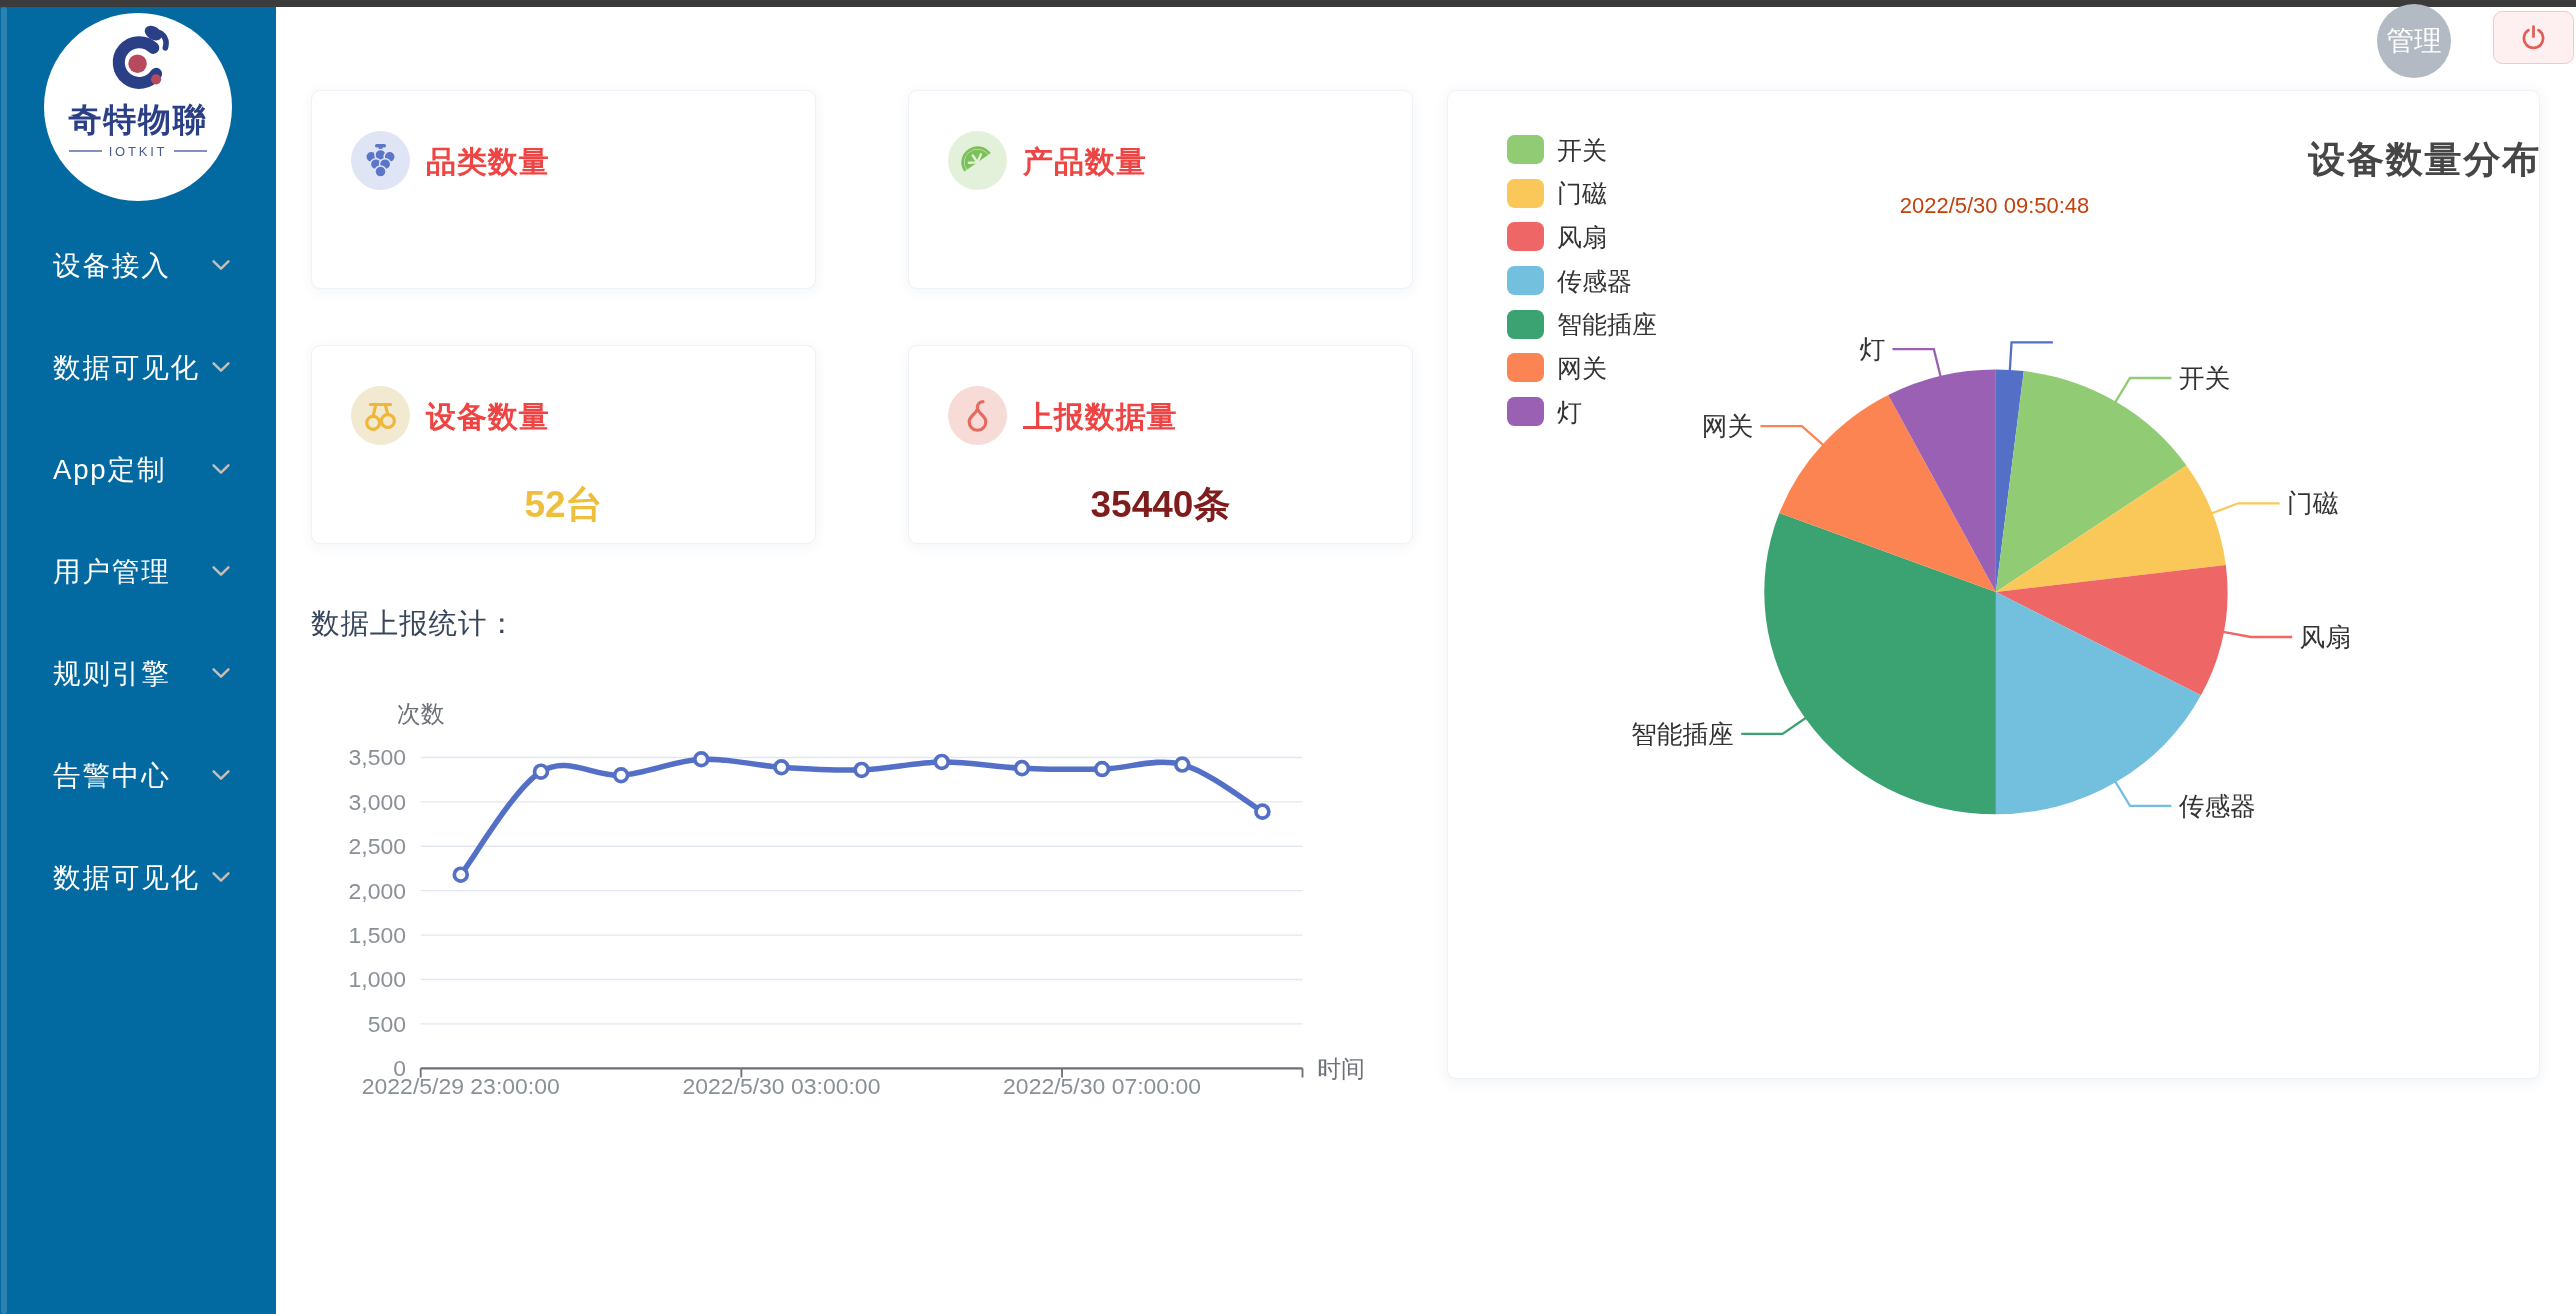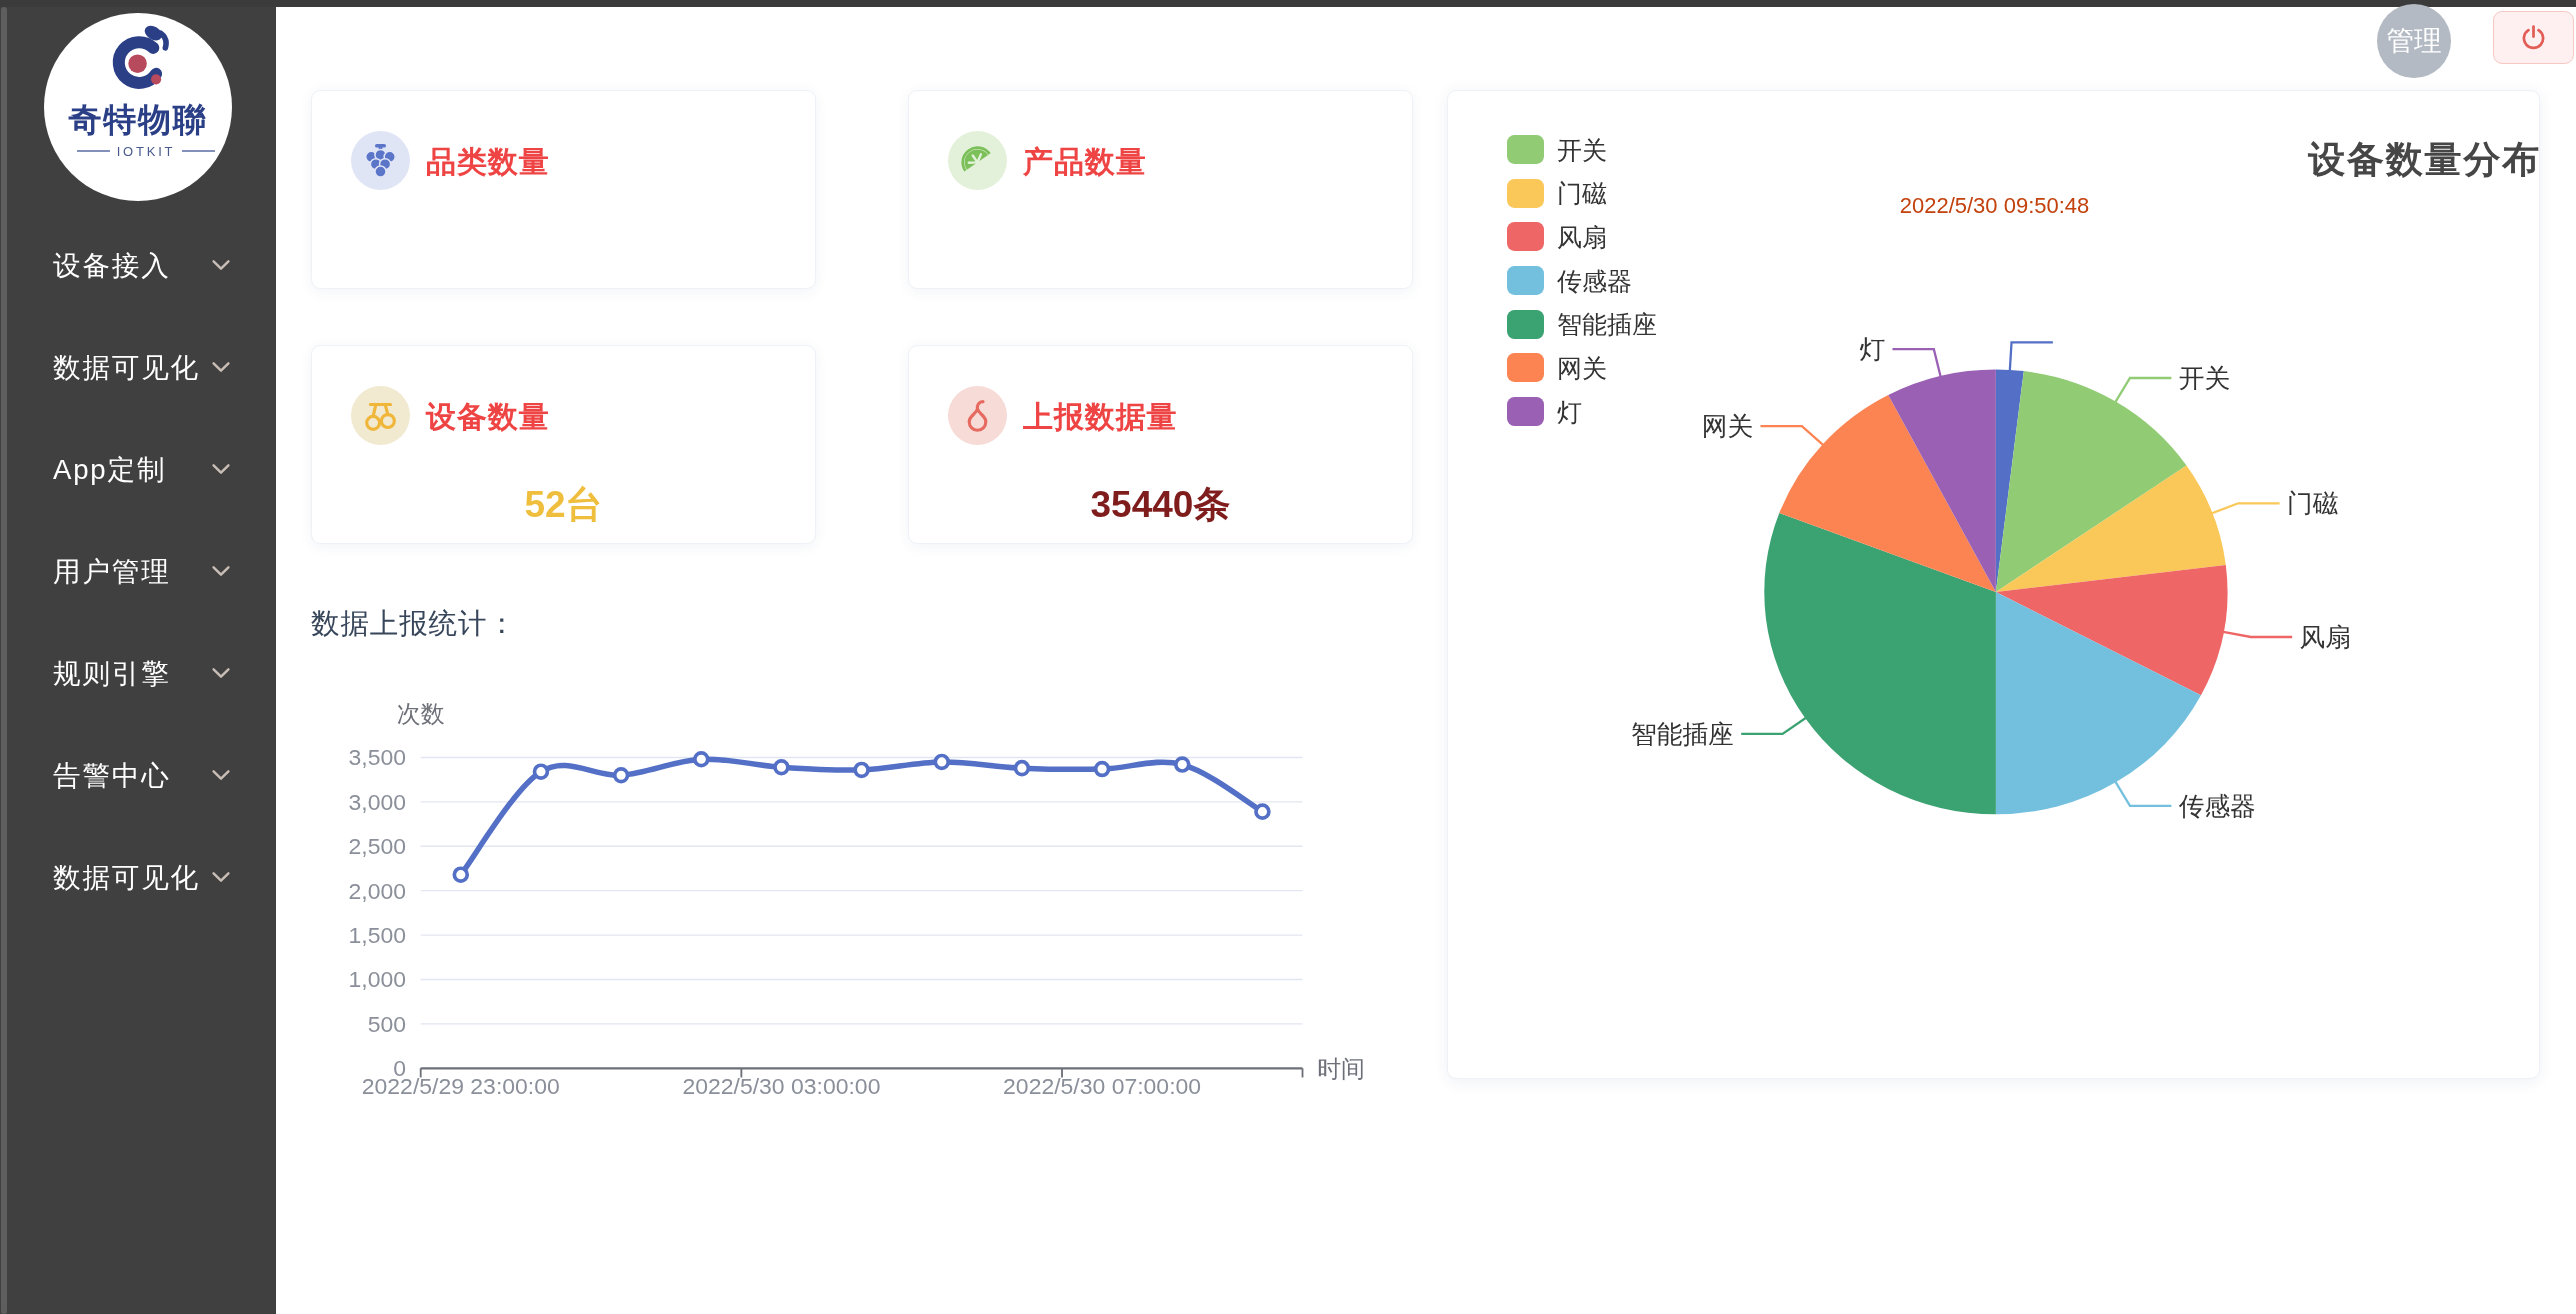--- a/index.html
+++ b/index.html
@@ -1,26 +1,26 @@
 <!DOCTYPE html>
 <html style="font-size:14.7px"><head>
 <meta charset="utf-8">
 <style>
   html,body{margin:0;padding:0;background:#ffffff;}
   *{box-sizing:border-box;}
   .app{position:relative;width:2576px;height:1315px;overflow:hidden;background:#fff;
        font-family:"Liberation Sans","DejaVu Sans",sans-serif;}
   .topbar{position:absolute;left:0;top:0;width:2576px;height:7.4px;}
   
-  .sidebar{position:absolute;left:0;top:7.4px;width:276px;height:1307px;background:#404040;}
+  .sidebar{position:absolute;left:0;top:7.4px;width:276px;height:1307px;background:#0369a1;}
   .side-scroll{position:absolute;left:0.9px;top:0;width:6.4px;height:1307px;background:rgba(255,255,255,.16);border-radius:3.7px;}
   .logo-circle{position:absolute;left:44px;top:5.5px;width:188px;height:188px;border-radius:50%;background:#fff;}
   .logo-mark{position:absolute;left:63px;top:9.2px;}
   .logo-title{position:absolute;left:0;top:85px;width:188px;text-align:center;font-size:33px;font-weight:bold;color:#2b3f87;letter-spacing:1.8px;}
-  .logo-sub{position:absolute;left:8px;top:131px;width:188px;display:flex;align-items:center;justify-content:center;gap:7px;color:#47598f;}
+  .logo-sub{position:absolute;left:0;top:131px;width:188px;display:flex;align-items:center;justify-content:center;gap:7px;color:#47598f;}
   .logo-sub .rule{display:inline-block;width:33px;height:1.8px;background:#8290ba;}
   .logo-sub .txt{font-size:13px;letter-spacing:2.8px;color:#47598f;}
   .menu{position:absolute;left:16px;top:236px;width:244px;}
   .menu-item{position:relative;height:44px;margin-bottom:58px;cursor:pointer;}
   .menu-label{position:absolute;left:37px;top:50%;transform:translateY(-50%);color:#ffffff;font-size:27.6px;letter-spacing:1.8px;white-space:nowrap;}
   .chevron{position:absolute;right:26px;top:50%;transform:translateY(-50%);}
   
   .avatar{position:absolute;left:2377px;top:3.7px;width:74px;height:74px;border-radius:50%;background:#b3bac3;
           color:#fff;font-size:27.6px;display:flex;align-items:center;justify-content:center;cursor:pointer;}
   .power-btn{position:absolute;left:2493px;top:11px;width:81px;height:53px;border-radius:9.2px;background:#fef0f0;

